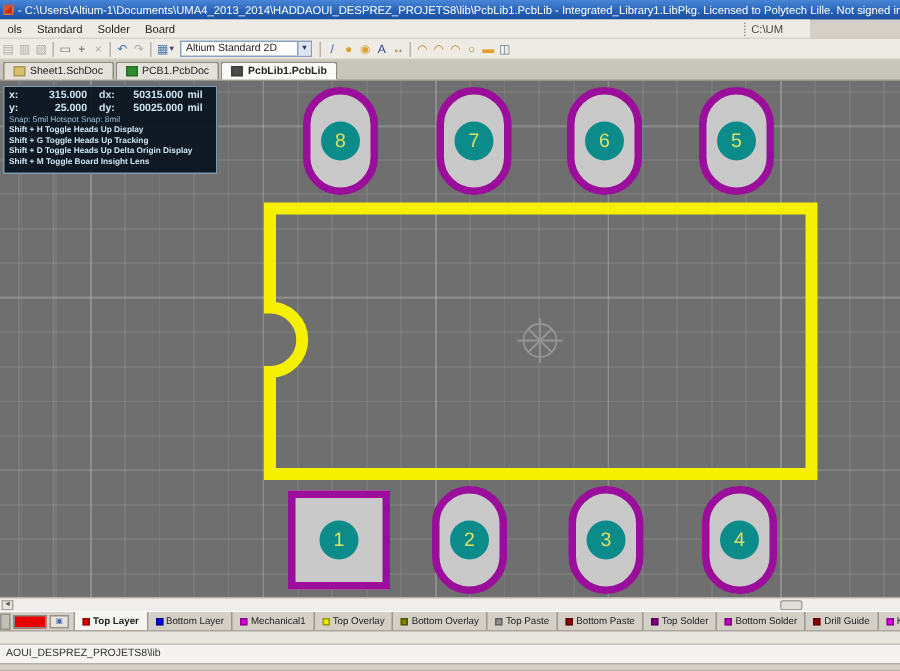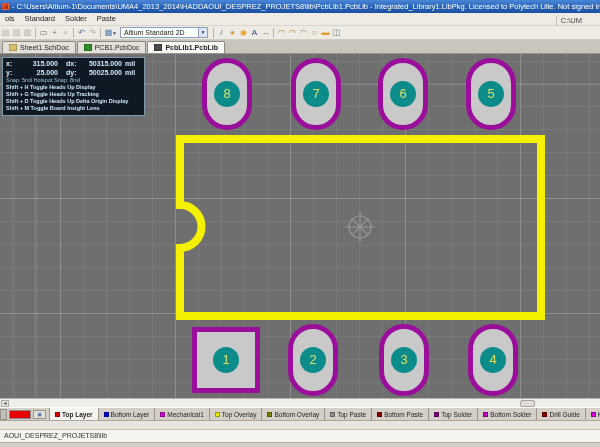--- a/index.html
+++ b/index.html
@@ -8,22 +8,22 @@
 
   
   .titlebar { position:absolute; left:0; top:0; width:600px; height:13px;
     background:linear-gradient(#4a86d8,#2560b4 60%,#1c50a0); color:#fff;
     font-size:7.5px; line-height:13px; white-space:nowrap; overflow:hidden;
     display:flex; align-items:center; }
   .titlebar .appicon { width:7px; height:7px; margin:0 3px 0 2px; flex:0 0 auto;
     background:linear-gradient(135deg,#e05020 50%,#c03010 50%); border:1px solid #fff3; }
 
   
-  .menubar { position:absolute; left:0; top:13px; width:600px; height:13px;
-    background:#eeebe4; border-bottom:1px solid #d8d4cc; display:flex; align-items:flex-end;
+  .menubar { position:absolute; left:0; top:13px; width:540px; height:13px;
+    background:#eeebe4; border-bottom:1px solid #d8d4cc; display:flex; align-items:center;
     font-size:7.5px; color:#222; }
   .menubar .mitem { padding:0 5px; height:13px; line-height:13px; }
   .menubar .spacer { flex:1; }
   .menubar .right-text { color:#444; padding-right:18px; border-left:1px dotted #999; padding-left:4px; }
 
   
   .toolbar { position:absolute; left:0; top:26px; width:600px; height:14px;
     background:#eeebe4; border-bottom:1px solid #cfccc4; display:flex; align-items:center; }
   .tbicon { width:11px; height:12px; font-size:8px; line-height:12px; text-align:center; flex:0 0 auto; }
   .tbsep { width:1px; height:10px; background:#b8b4ac; margin:0 2px; flex:0 0 auto; }
@@ -105,21 +105,21 @@
 <div class="titlebar">
   <span class="appicon"></span>
   <span>- C:\Users\Altium-1\Documents\UMA4_2013_2014\HADDAOUI_DESPREZ_PROJETS8\lib\PcbLib1.PcbLib - Integrated_Library1.LibPkg. Licensed to Polytech Lille. Not signed in.</span>
 </div>
 
 <div class="menubar">
   <span id="menu-items" style="display:flex;">
       <span class="mitem">ols</span>
       <span class="mitem">Standard</span>
       <span class="mitem">Solder</span>
-      <span class="mitem">Paste</span>
+      <span class="mitem">Board</span>
     </span>
   <span class="spacer"></span>
   <span class="right-text">C:\UM</span>
 </div>
 
 <div class="toolbar">
   <span id="tb-left" style="display:flex;align-items:center;">
       <span class="tbicon" style="color: rgb(176, 173, 166);">▤</span>
       <span class="tbicon" style="color: rgb(176, 173, 166);">▥</span>
       <span class="tbicon" style="color: rgb(176, 173, 166);">▧</span>

